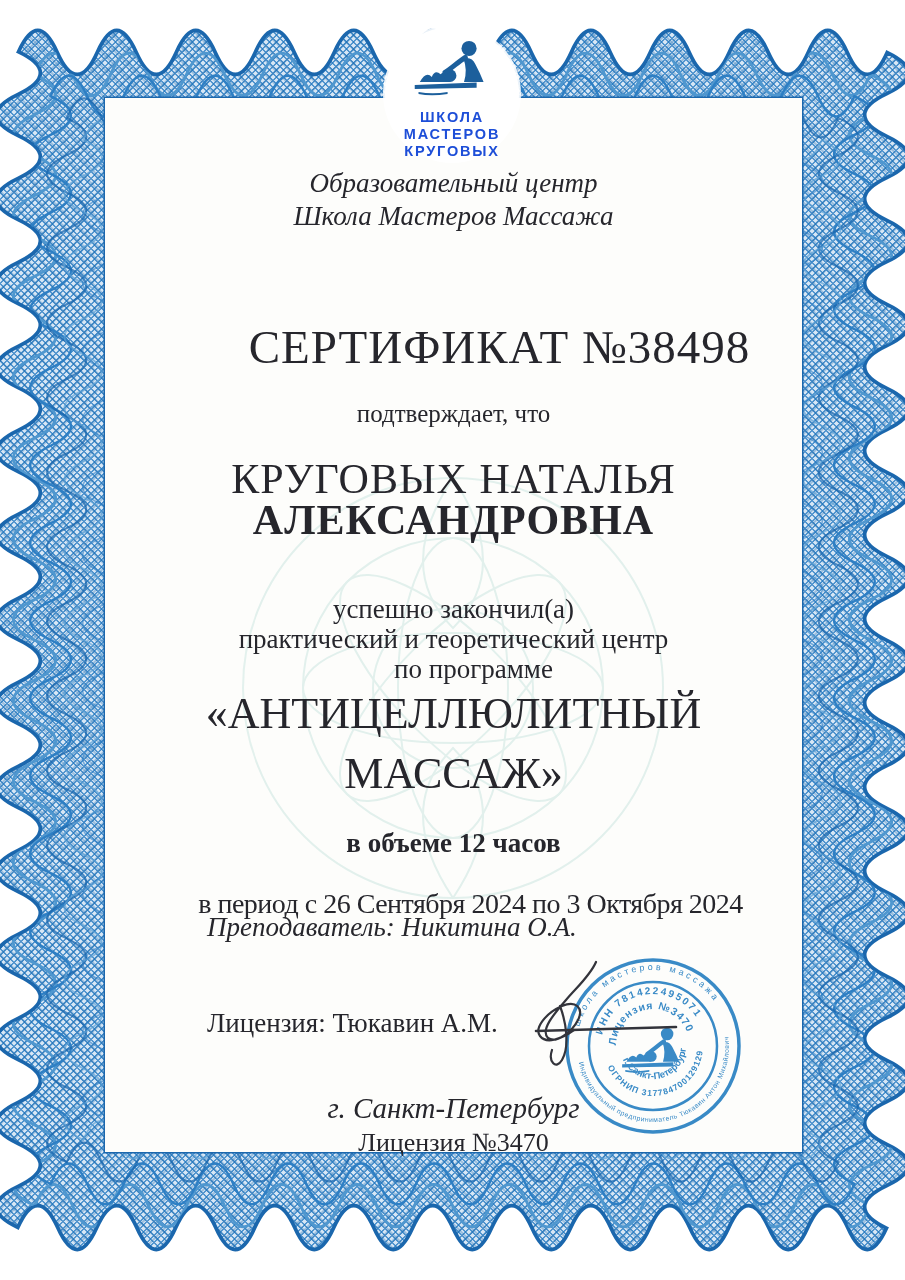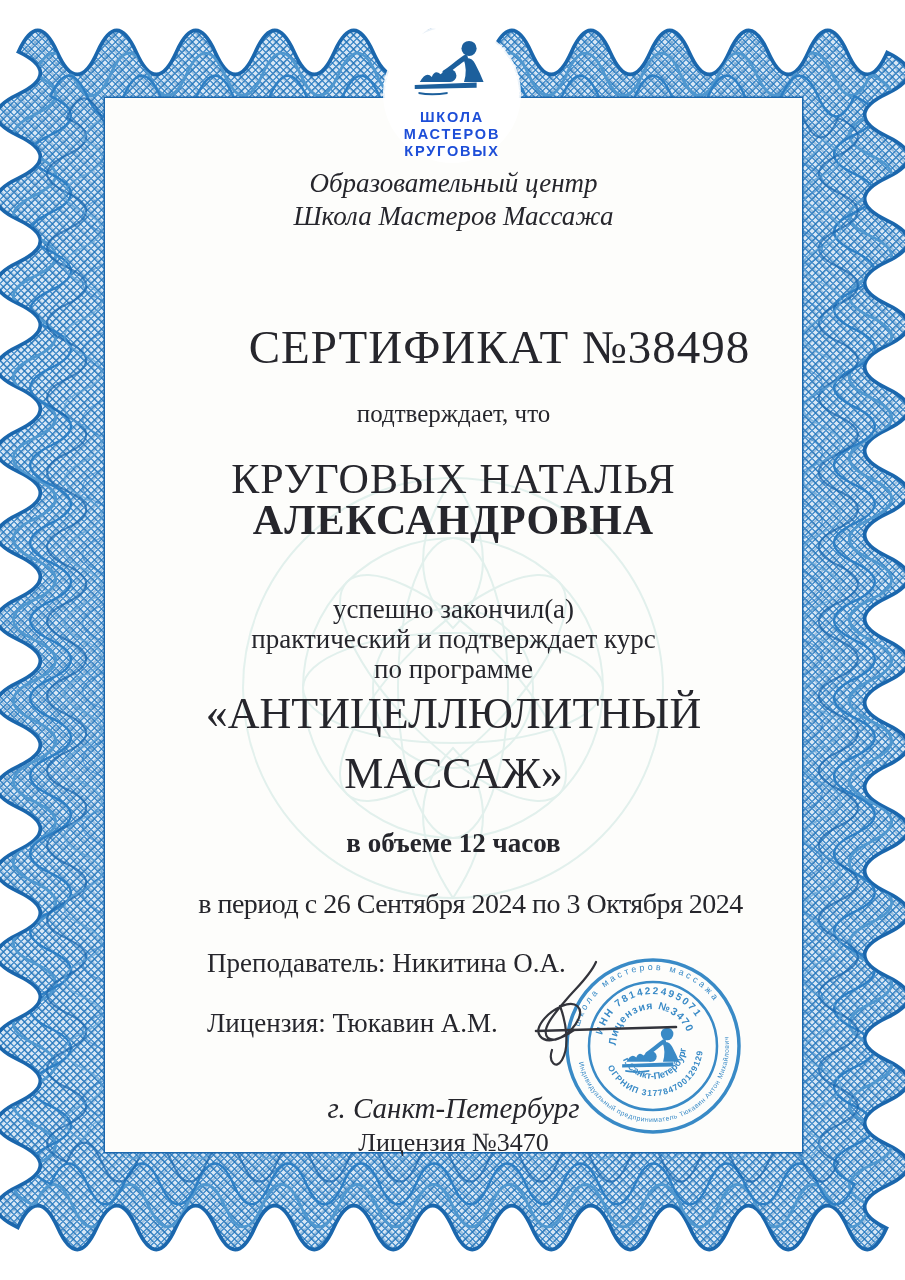--- a/index.html
+++ b/index.html
@@ -107,30 +107,30 @@
     <div class="tline org" style="top:69px;">Образовательный центр</div>
     <div class="tline org" style="top:102px;">Школа Мастеров Массажа</div>
 
     <div class="tline title" style="top:222px;padding-left:46px;">СЕРТИФИКАТ №38498</div>
     <div class="tline confirms" style="top:302px;">подтверждает, что</div>
 
     <div class="tline recipient" style="top:352px;">КРУГОВЫХ НАТАЛЬЯ</div>
     <div class="tline recipient" style="top:393px;font-weight:bold;">АЛЕКСАНДРОВНА</div>
 
     <div class="tline course" style="top:496px;">успешно закончил(а)</div>
-    <div class="tline course" style="top:526px;">практический и подтверждает курс</div>
-    <div class="tline course" style="top:556px;">по программе</div>
+    <div class="tline course" style="top:526px;">практический и теоретический центр</div>
+    <div class="tline course" style="top:556px;padding-left:20px;">по программе</div>
 
     <div class="tline program" style="top:586px;">«АНТИЦЕЛЛЮЛИТНЫЙ</div>
     <div class="tline program" style="top:646px;">МАССАЖ»</div>
 
     <div class="tline volume" style="top:730px;font-weight:bold;">в объеме 12 часов</div>
     <div class="tline period" style="top:790px;">в период с 26 Сентября 2024 по 3 Октября 2024</div>
 
-    <div class="sigline" style="top:850px;">Преподаватель: Никитина О.А.</div>
+    <div class="sigline" style="top:814px;font-style:italic;">Преподаватель: Никитина О.А.</div>
     <div class="sigline" style="top:910px;">Лицензия: Тюкавин А.М.</div>
 
     <div class="tline city" style="top:994px;">г. Санкт-Петербург</div>
     <div class="tline license" style="top:1030px;">Лицензия №3470</div>
   </div>
 
   <svg class="stamp-svg" width="180" height="180" viewBox="-90 -90 180 180" style="font-family:'Liberation Sans',sans-serif;">
     <defs>
       <path id="arcTopOuter" d="M -76 0 A 76 76 0 1 1 76 0"></path>
       <path id="arcBotOuter" d="M -76 0 A 76 76 0 0 0 76 0"></path>

